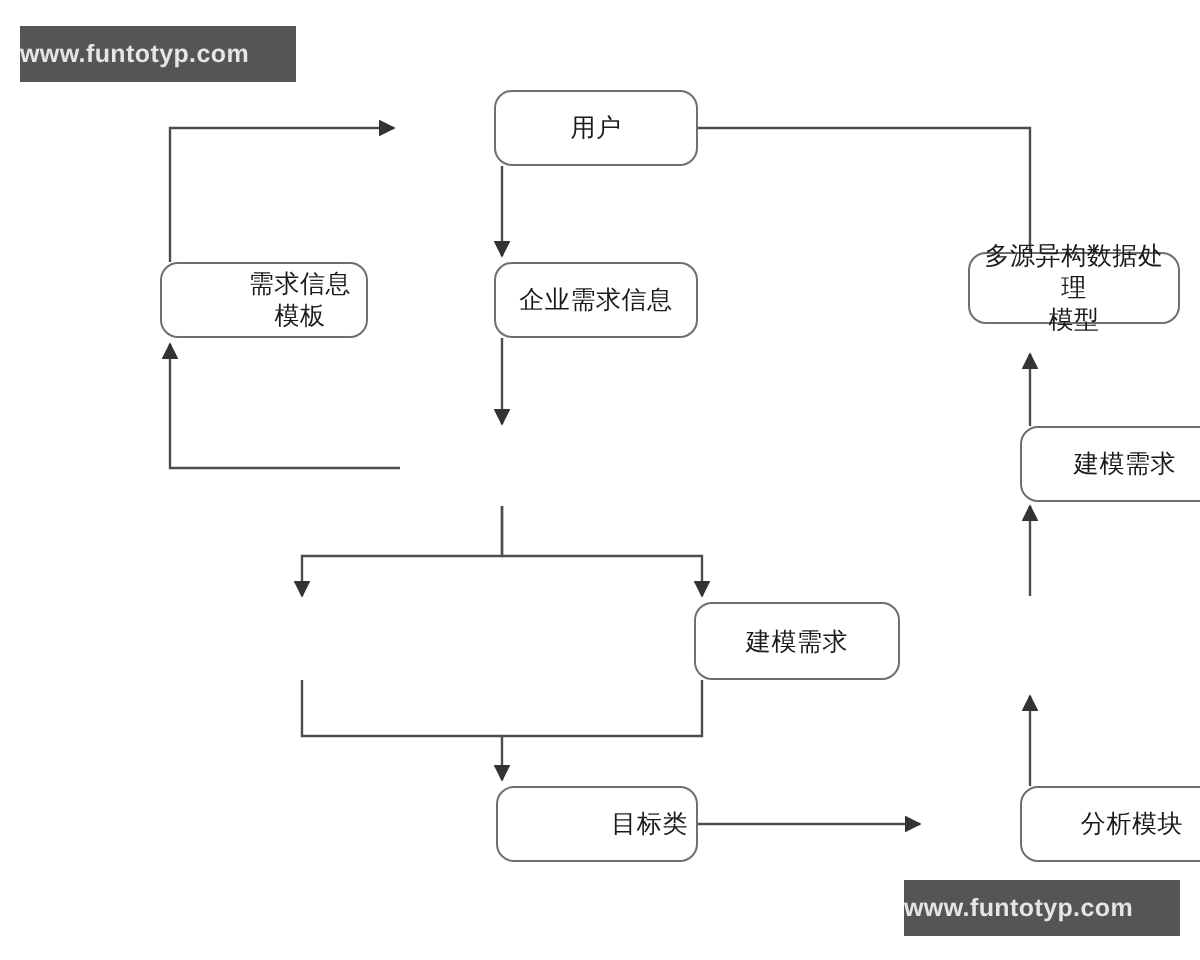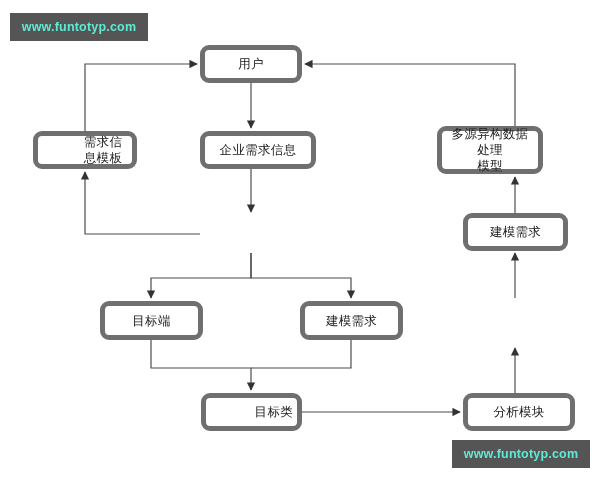--- a/index.html
+++ b/index.html
@@ -18,47 +18,47 @@
   #edges {
     position: absolute;
     left: 0;
     top: 0;
     width: 600px;
     height: 480px;
   }
   .node {
     position: absolute;
     box-sizing: border-box;
-    border: 5px solid #4c1d95;
+    border: 1px solid #4c1d95;
     border-radius: 9px;
     background: #ffffff;
     display: flex;
     align-items: center;
     justify-content: center;
     text-align: center;
     color: #1a1a1a;
     font-size: 12.5px;
     line-height: 16px;
     letter-spacing: 0.3px;
     z-index: 2;
+    margin-left: 47px;
   }
   .node span {
     display: block;
     padding: 0 4px;
   }
   .watermark {
     position: absolute;
     background: #555555;
-    color: #5eead4;
+    color: #e5e5e5;
     font-size: 12.5px;
     font-weight: bold;
     letter-spacing: 0.2px;
     display: flex;
     align-items: center;
-    justify-content: center;
     z-index: 5;
   }
 </style>
 </head>
 <body>
 
 <div id="canvas">
 
   <svg id="edges" viewBox="0 0 600 480" xmlns="http://www.w3.org/2000/svg">
     <defs>
@@ -82,31 +82,28 @@
       <path d="M 515 126 L 515 64 L 305 64"></path>
     </g>
   </svg>
 
   <div class="node" style="left: 200px; top: 45px; width: 102px; height: 38px; border-color: rgb(111, 111, 111);">
     <span>用户</span>
   </div>
   <div class="node" style="left: 33px; top: 131px; width: 104px; height: 38px; border-color: rgb(111, 111, 111); padding-left: 36px;">
     <span>需求信息模板</span>
   </div>
-  <div class="node" style="left: 200px; top: 131px; width: 116px; height: 38px; border-color: rgb(111, 111, 111); align-items: center;">
+  <div class="node" style="left: 200px; top: 131px; width: 102px; height: 38px; border-color: rgb(111, 111, 111); align-items: center;">
     <span>企业需求信息</span>
   </div>
-  <div class="node" style="left: 437px; top: 126px; width: 106px; height: 48px; border-color: rgb(111, 111, 111);">
+  <div class="node" style="left: 437px; top: 126px; width: 106px; height: 36px; border-color: rgb(111, 111, 111);">
     <span>多源异构数据处理<br>模型</span>
   </div>
   <div class="node" style="left: 463px; top: 213px; width: 105px; height: 38px; border-color: rgb(111, 111, 111);">
     <span>建模需求</span>
-  </div>
-  <div class="node" style="left: 100px; top: 301px; width: 103px; height: 39px; border-color: rgb(111, 111, 111);">
-    <span>目标端</span>
   </div>
   <div class="node" style="left: 300px; top: 301px; width: 103px; height: 39px; border-color: rgb(111, 111, 111);">
     <span>建模需求</span>
   </div>
   <div class="node" style="left: 201px; top: 393px; width: 101px; height: 38px; border-color: rgb(111, 111, 111); justify-content: flex-end;">
     <span>目标类</span>
   </div>
   <div class="node" style="left: 463px; top: 393px; width: 112px; height: 38px; border-color: rgb(111, 111, 111);">
     <span>分析模块</span>
   </div>

